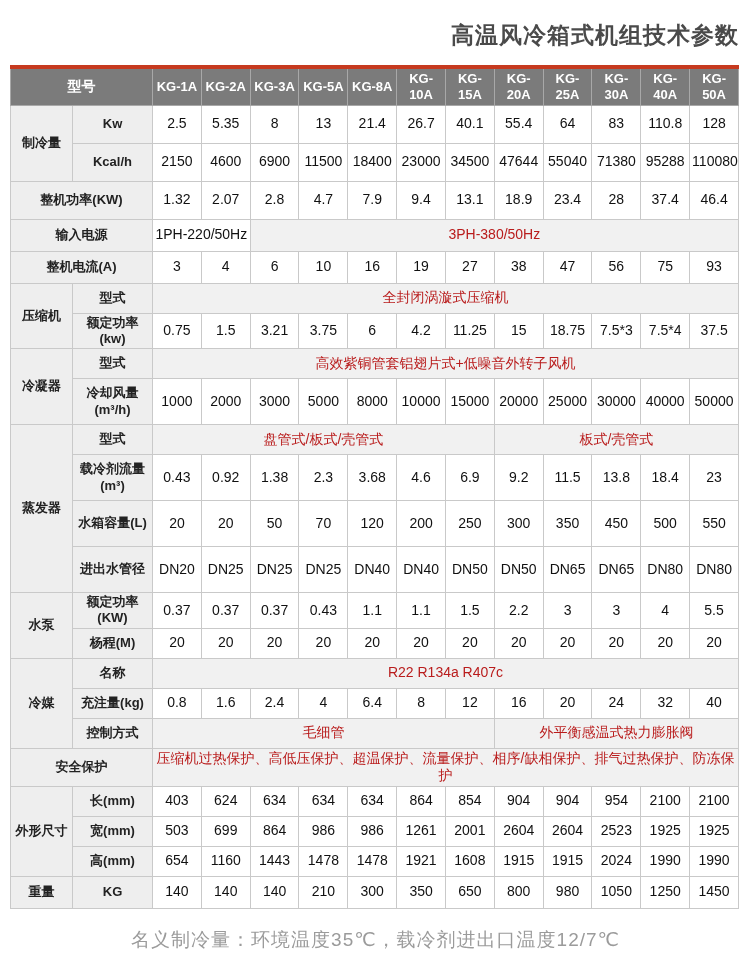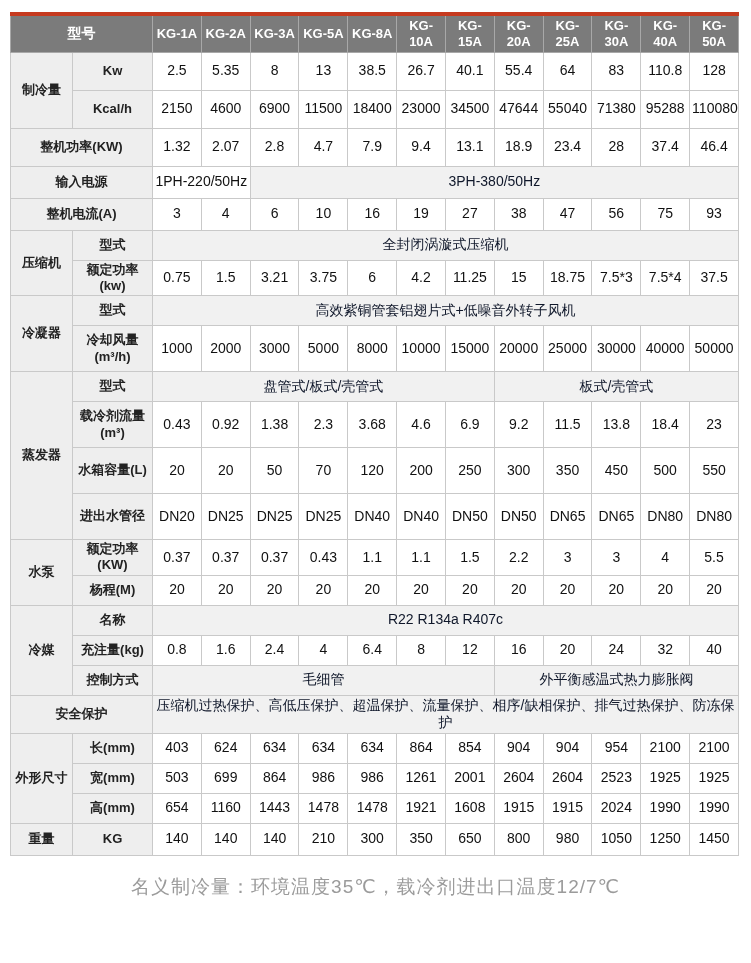--- a/index.html
+++ b/index.html
@@ -50,41 +50,42 @@
     color:#222;
   }
   td.value{
     background:#ffffff;
     font-size:14px;
     color:#111;
   }
   td.band{
     background:var(--band-bg,#f1f1f1);
     font-size:14px;
-    color:#0f172a;
+    color:#b91c1c;
   }
   tbody tr{height:30px;}
   tbody tr:nth-child(-n+3){height:38px;}
   tbody tr:nth-child(4),tbody tr:nth-child(5){height:32px;}
   tbody tr:nth-child(9),tbody tr:nth-child(11),
   tbody tr:nth-child(12),tbody tr:nth-child(13){height:46px;}
   tbody tr:nth-child(19){height:36px;border-radius:12px;}
   tbody tr:nth-child(23){height:32px;}
   .footnote{
     text-align:center;
     color:#9b9b9b;
     font-size:19px;
     padding:18px 0 22px 0;
     letter-spacing:1px;
   }
 </style>
 </head>
 <body>
 
 <div class="page">
+  <div class="title">高温风冷箱式机组技术参数</div>
 
   <table class="spec">
     <colgroup>
         <col class="group-col">
         <col class="sub-col">
         <col>
         <col>
         <col>
         <col>
         <col>
@@ -114,21 +115,21 @@
         </tr>
       </thead>
     <tbody>
         <tr>
           <td class="group" rowspan="2">制冷量</td>
           <td class="label">Kw</td>
           <td class="value">2.5</td>
           <td class="value">5.35</td>
           <td class="value">8</td>
           <td class="value">13</td>
-          <td class="value">38.5</td>
+          <td class="value">21.4</td>
           <td class="value">26.7</td>
           <td class="value">40.1</td>
           <td class="value">55.4</td>
           <td class="value">64</td>
           <td class="value">83</td>
           <td class="value">110.8</td>
           <td class="value">128</td>
         </tr>
         <tr>
           <td class="label">Kcal/h</td>

